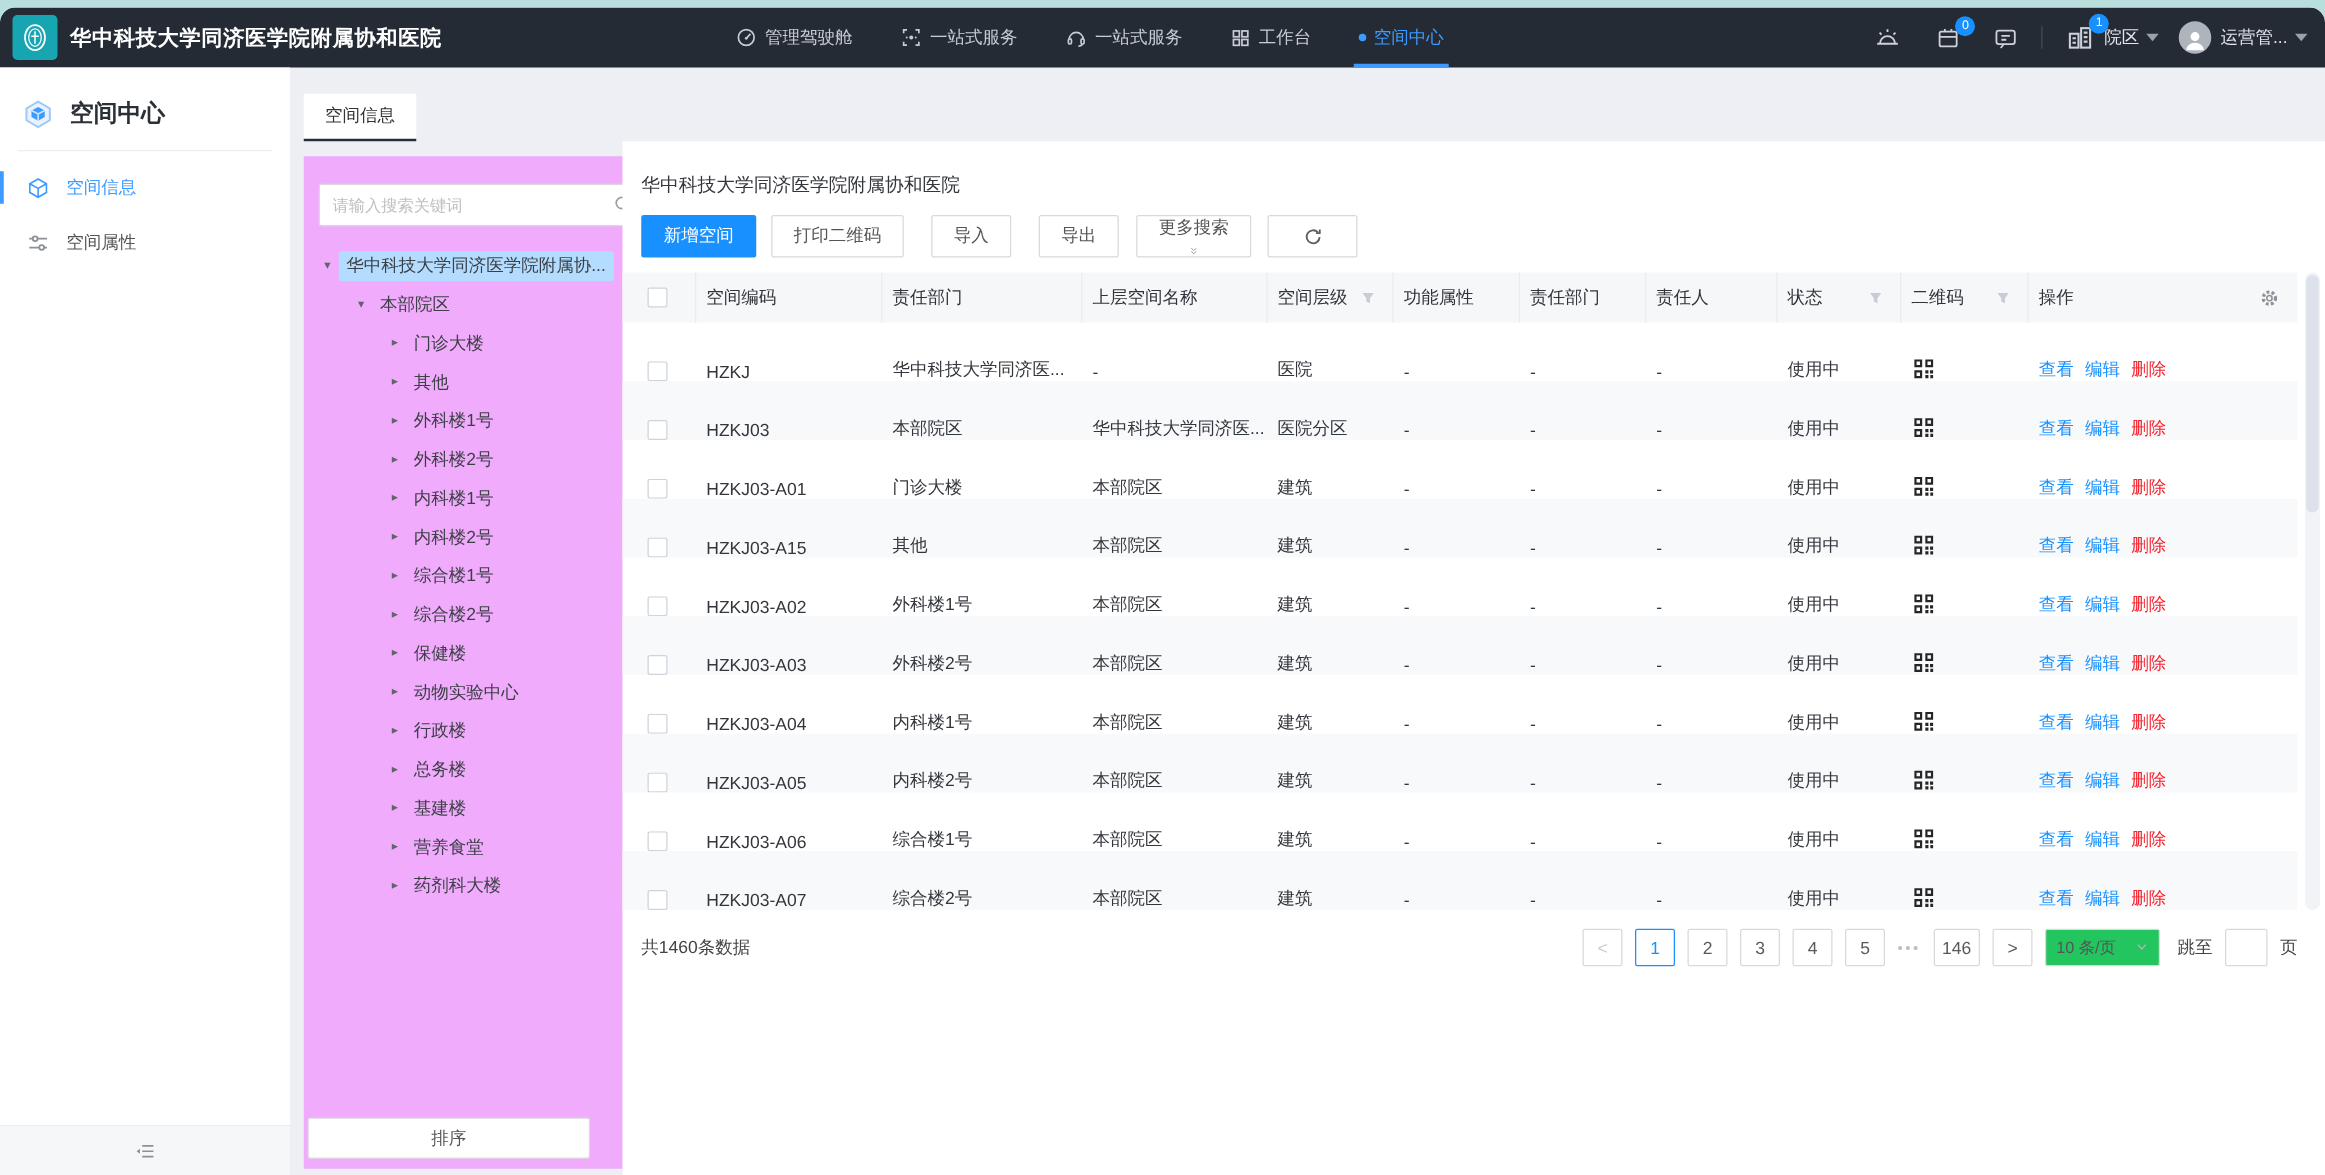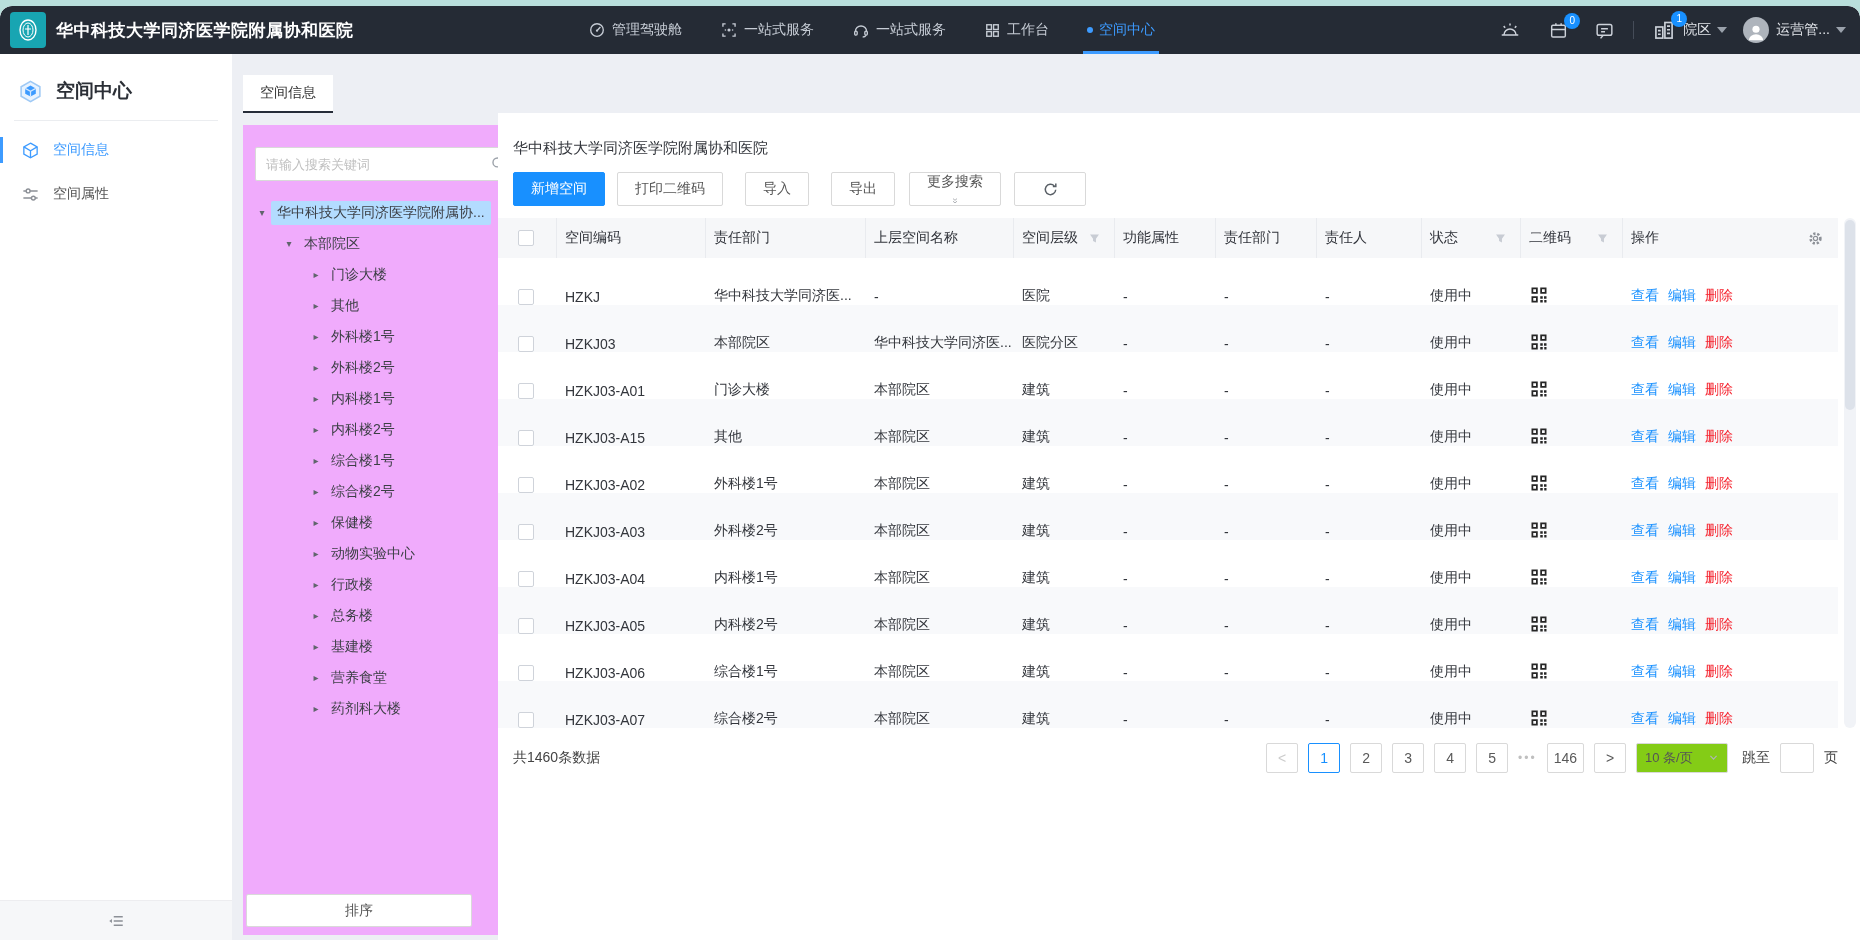--- a/index.html
+++ b/index.html
@@ -111,21 +111,21 @@
   .m-pagination { position:absolute; left:15px; right:22px; top:629px; height:32px;
     display:flex; align-items:center; }
   .pg-total { font-size:14px; color:#444; }
   .pg-right { margin-left:auto; display:flex; align-items:center; gap:10px; }
   .pg-btn { min-width:32px; height:30px; border:1px solid #d9d9d9; border-radius:2px; background:#fff;
     display:flex; align-items:center; justify-content:center; font-size:14px; color:#595959;
     padding:0 6px; cursor:pointer; }
   .pg-btn.current { border-color:#1890ff; color:#1890ff; }
   .pg-btn.disabled { color:#ccc; cursor:default; }
   .pg-ellipsis { color:#bfbfbf; font-size:12px; letter-spacing:2px; }
-  .pg-size { width:92px; height:30px; border:1px solid #d9d9d9; border-radius:2px; background:#84cc16;
+  .pg-size { width:92px; height:30px; border:1px solid #d9d9d9; border-radius:2px; background:#22c55e;
     display:flex; align-items:center; justify-content:space-between; padding:0 8px; font-size:13px;
     color:#555; cursor:pointer; }
   .pg-jump-label { font-size:14px; color:#444; margin-left:4px; }
   .pg-jump-input { width:34px; height:30px; border:1px solid #d9d9d9; border-radius:2px; outline:none;
     text-align:center; font-size:13px; }
   .pg-jump-suffix { font-size:14px; color:#444; }
 </style>
 </head>
 <body>
 

